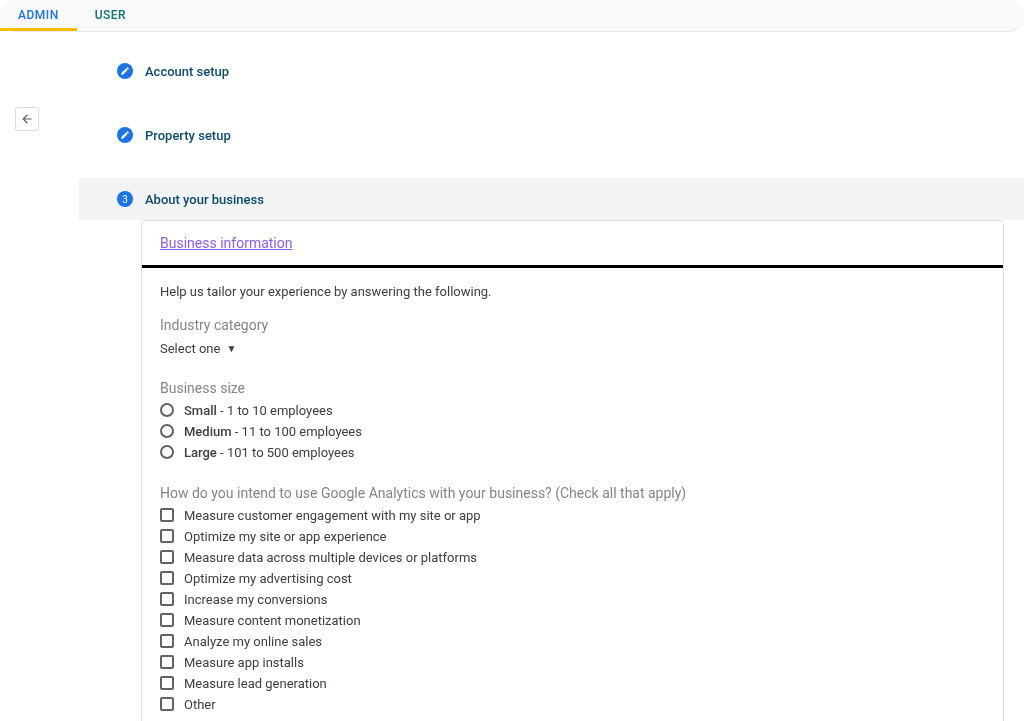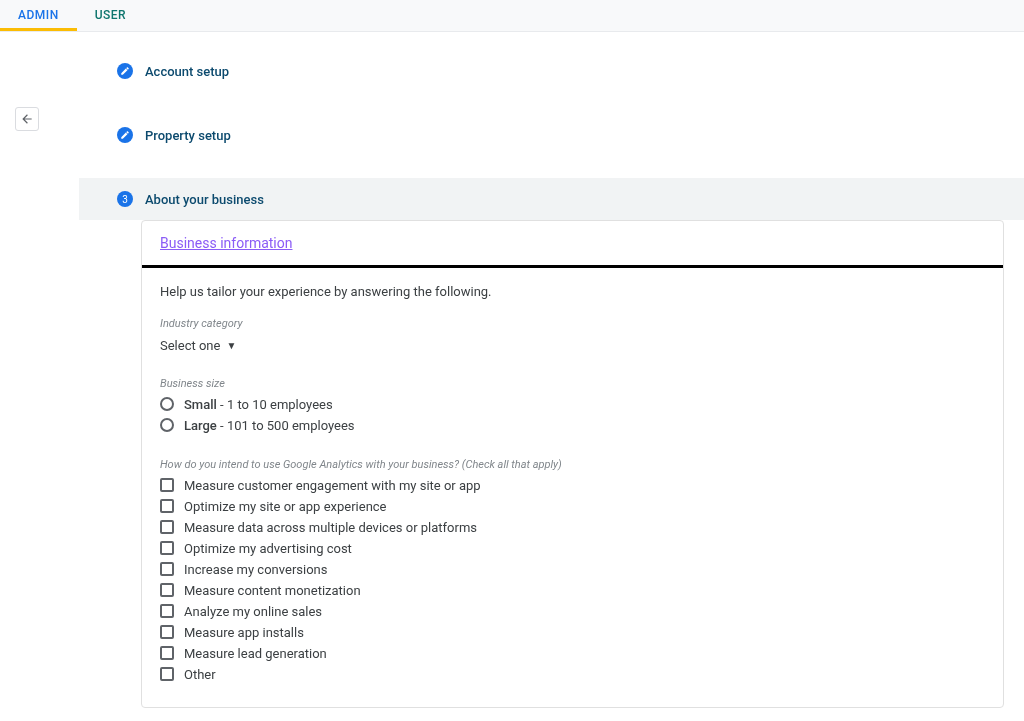--- a/index.html
+++ b/index.html
@@ -8,20 +8,21 @@
       background: #fff;
       color: #3c4043;
       font-size: 13px;
       width: 1024px;
     }
     .tabs {
       background: #f8f9fa;
       border-bottom: 1px solid #e8eaed;
       display: flex;
       padding: 0 0 0 0;
+      border-radius: 15px;
     }
     .tab {
       padding: 8px 18px 6px 18px;
       font-size: 12px;
       font-weight: 500;
       letter-spacing: 0.5px;
       color: #0f766e;
       cursor: pointer;
       border-bottom: 3px solid transparent;
     }
@@ -103,24 +104,23 @@
     }
     .card-body {
       padding: 16px 18px 22px 18px;
     }
     .help-text {
       font-size: 13px;
       color: #3c4043;
       margin-bottom: 18px;
     }
     .section-label {
-      font-size: 11px;
+      font-size: 14px;
       color: #80868b;
       margin-bottom: 4px;
-      font-style: italic;
     }
     .select-row {
       display: flex;
       align-items: center;
       font-size: 13px;
       cursor: pointer;
       padding: 4px 0;
       margin-bottom: 20px;
     }
     .select-row .caret {
@@ -209,20 +209,24 @@
         </div>
 
         <div class="section-label">Business size</div>
         <div>
           <div class="radio-row">
             <div class="radio"></div>
             <span><span class="size-bold">Small</span><span class="size-rest"> - 1 to 10 employees</span></span>
           </div>
           <div class="radio-row">
             <div class="radio"></div>
+            <span><span class="size-bold">Medium</span><span class="size-rest"> - 11 to 100 employees</span></span>
+          </div>
+          <div class="radio-row">
+            <div class="radio"></div>
             <span><span class="size-bold">Large</span><span class="size-rest"> - 101 to 500 employees</span></span>
           </div>
         </div>
 
         <div class="section-gap"></div>
         <div class="section-label">How do you intend to use Google Analytics with your business? (Check all that apply)</div>
         <div>
           <div class="check-row">
               <div class="checkbox"></div>
               <span>Measure customer engagement with my site or app</span>

